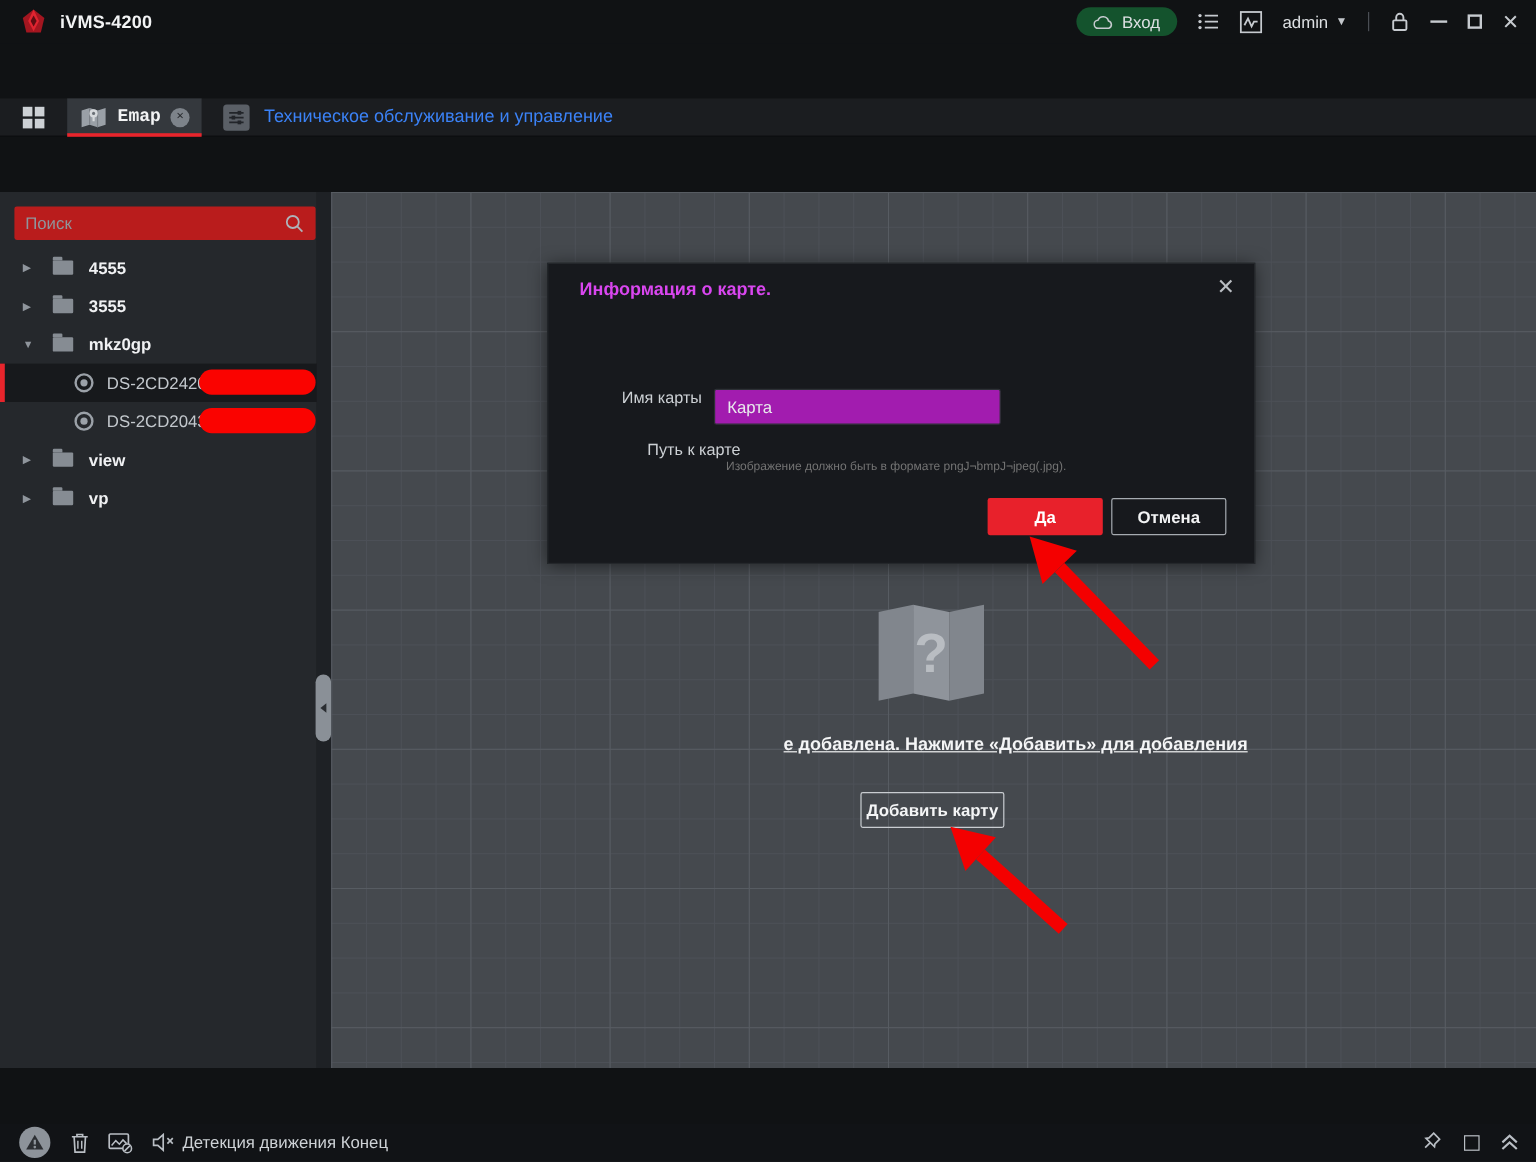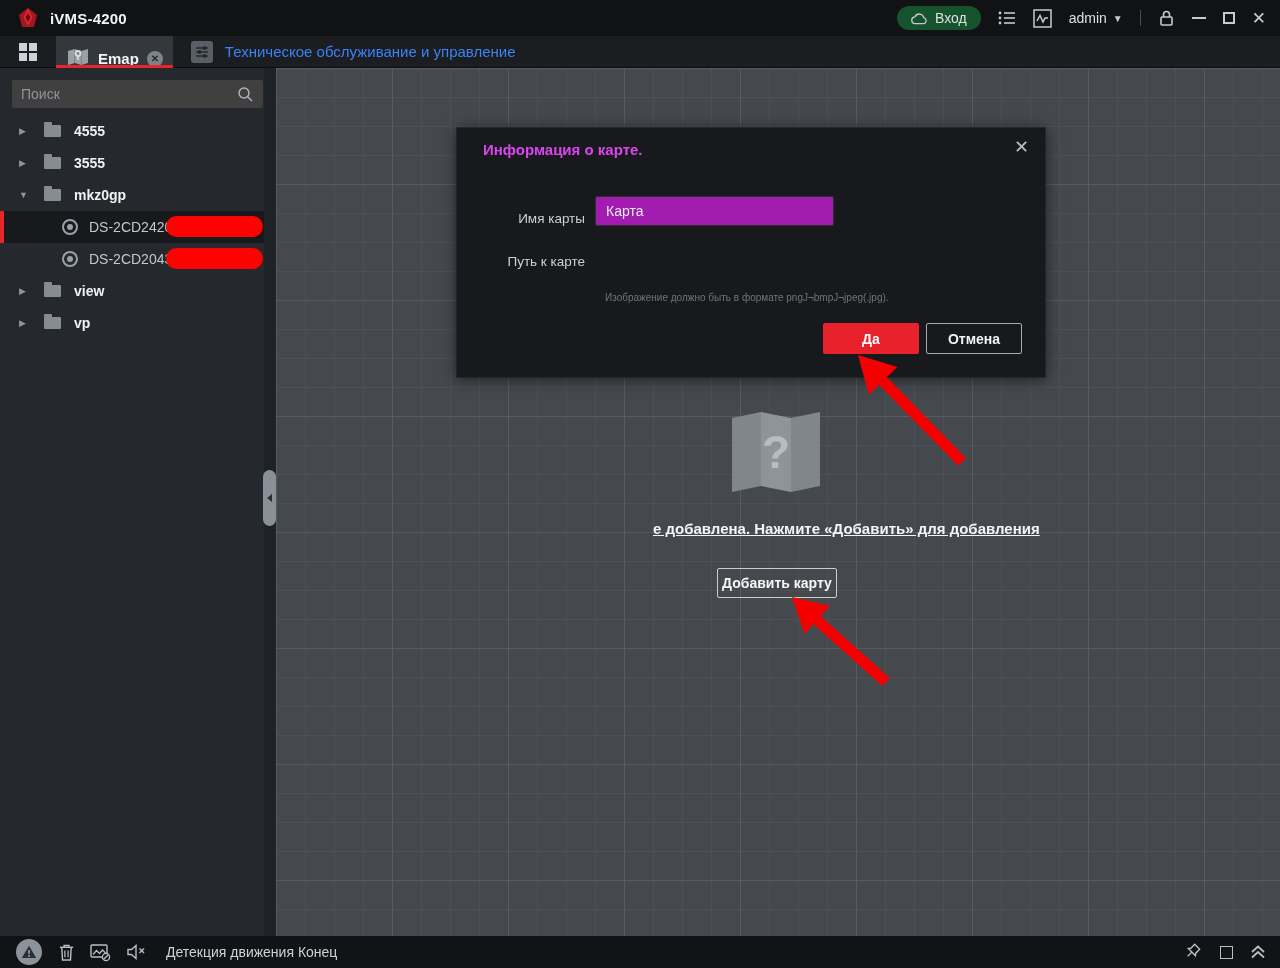--- a/index.html
+++ b/index.html
@@ -1,50 +1,50 @@
 <!DOCTYPE html>
 <html><head>
 <meta charset="utf-8">
 <style>
   * { margin:0; padding:0; box-sizing:border-box; }
   html,body { width:1280px; height:968px; overflow:hidden; background:#101214;
     font-family:"Liberation Sans", sans-serif; }
-  .app { width:1280px; height:968px; display:flex; flex-direction:column; }
+  .app { width:1280px; height:968px; display:flex; flex-direction:column;gap:46px; }
 
   
   .titlebar { height:36px; background:#101214; display:flex; align-items:center; padding:0 14px 0 16px; flex:none; }
   .logo { width:24px; height:24px; margin-right:10px; }
   .app-title { color:#f2f3f4; font-size:15px; font-weight:bold; letter-spacing:.2px; }
   .tb-right { margin-left:auto; display:flex; align-items:center; gap:17px; }
   .login-pill { height:24px; border-radius:12px; background:#14532d; display:flex; align-items:center; gap:7px; padding:0 14px; color:#dde0e3; font-size:14px; cursor:default; }
   .tb-icon { display:flex; align-items:center; justify-content:center; }
   .user { display:flex; align-items:center; gap:6px; color:#dde0e3; font-size:14px; }
   .caret-down { font-size:10px; color:#c3c7cc; }
   .tb-sep { width:1px; height:16px; background:#4a4e54; }
   .win-min { width:14px; height:2px; background:#c6cacf; }
   .win-max { width:12px; height:12px; border:2px solid #c6cacf; }
   .win-close { color:#c6cacf; font-size:17px; line-height:1; }
 
   
   .tabbar { height:32px; background:#1b1d20; display:flex; align-items:stretch; flex:none; border-bottom:1px solid #0b0c0e; }
   .grid-btn { width:56px; display:flex; align-items:center; justify-content:center; }
-  .tab { display:flex; align-items:flex-end; gap:8px; padding:0 10px; position:relative; }
+  .tab { display:flex; align-items:center; gap:8px; padding:0 10px; position:relative;font-family:Liberation Mono, monospace; }
   .tab.active { background:#34383d; }
   .tab.active::after { content:""; position:absolute; left:0; right:0; bottom:-1px; height:3px; background:#e8252c; }
   .tab-label { color:#f2f3f4; font-size:15px; font-weight:bold; }
   .tab-close { width:16px; height:16px; border-radius:50%; background:#7d838a; color:#26292d; font-size:10px; font-weight:bold; display:flex; align-items:center; justify-content:center; line-height:1; }
   .tab2 { display:flex; align-items:center; gap:12px; padding:0 10px; margin-left:8px; }
   .tab2-label { color:#3b82f6; font-size:15px; }
   .mt-icon { width:22px; height:22px; background:#5a5f66; border-radius:3px; display:flex; align-items:center; justify-content:center; }
 
   
   .main { flex:1; display:flex; min-height:0; }
 
   .sidebar { width:264px; background:#25282c; position:relative; flex:none; }
-  .search-box { position:absolute; left:12px; right:1px; top:12px; height:28px; background:#404040; border-radius:2px; display:flex; align-items:center; padding:0 9px; }
+  .search-box { position:absolute; left:12px; right:1px; top:12px; height:28px; background:#b91c1c; border-radius:2px; display:flex; align-items:center; padding:0 9px; }
   .search-box input { flex:1; background:transparent; border:none; outline:none; color:#d7dade; font-size:14px; font-family:inherit; }
   .search-box input::placeholder { color:#8f959c; }
   .tree { position:absolute; left:0; right:0; top:47px; }
   .tree-row { height:32px; display:flex; align-items:center; position:relative; cursor:default; }
   .tree-row.folder { padding-left:19px; }
   .tree-row.camera { padding-left:62px; }
   .tree-row.selected { background:#17191c; }
   .tree-row.selected::before { content:""; position:absolute; left:0; top:0; bottom:0; width:4px; background:#e8252c; }
   .caret { width:14px; font-size:9px; color:#8f959c; }
   .folder-icon { width:17px; height:12px; background:#868c93; border-radius:1px; position:relative; margin-left:11px; }
@@ -68,39 +68,39 @@
     background-size:116px 116px, 116px 116px, 29px 29px, 29px 29px; }
 
   .placeholder-icon { position:absolute; left:456px; top:342px; }
   .empty-text { position:absolute; left:377px; top:452px; color:#f4f5f6; font-size:15px; font-weight:bold; white-space:nowrap;text-decoration:underline; }
   .add-map-btn { position:absolute; left:441px; top:500px; width:120px; height:30px; background:transparent; border:1px solid #c9cdd1; border-radius:2px; color:#f4f5f6; font-size:14px; font-weight:bold; font-family:inherit; }
 
   
   .dialog { position:absolute; left:180px; top:59px; width:590px; height:251px; background:#17191d; border:1px solid #24272b; box-shadow:0 2px 14px rgba(0,0,0,.55); z-index:10; }
   .dlg-title { position:absolute; left:26px; top:13px; color:#d946ef; font-size:15px; font-weight:bold; }
   .dlg-close { position:absolute; right:16px; top:10px; color:#b9bdc2; font-size:18px; line-height:1; }
-  .dlg-row { position:absolute; left:0; height:30px; display:flex; align-items:flex-end; }
-  .dlg-row.r1 { top:68px; } .dlg-row.r2 { top:111px; }
+  .dlg-row { position:absolute; left:0; height:30px; display:flex; align-items:flex-start;margin-top:36px; }
+  .dlg-row.r1 { top:68px; } .dlg-row.r2 { top:111px;padding-left:32px; }
   .dlg-label { width:138px; text-align:right; padding-right:10px; color:#ccd0d4; font-size:13.5px; }
   .dlg-input-wrap { position:relative; width:239px; height:30px; }
   .dlg-input { width:239px; height:30px; background:#a21caf; border:1px solid #2d3136; border-radius:2px; color:#e8eaec; font-size:14px; padding:0 10px; font-family:inherit; outline:none; }
   .browse-btn { position:absolute; right:3px; top:3px; width:26px; height:24px; background:#3a3e44; border:none; border-radius:2px; color:#cfd3d7; font-size:8px; letter-spacing:1px; }
   .dlg-hint { position:absolute; left:148px; top:148px; color:#737373; font-size:10px;margin-top:16px; }
   .dlg-btn { position:absolute; top:195px; width:96px; height:31px; border-radius:2px; font-size:14px; font-weight:bold; font-family:inherit; }
   .btn-ok { left:366px; background:#e8212b; border:none; color:#ffffff; }
   .btn-cancel { left:469px; background:#17191d; border:1px solid #a6abb1; color:#f2f3f4; }
 
   .arrows { position:absolute; inset:0; z-index:20; pointer-events:none; }
 
   
   .statusbar { height:32px; background:#111316; display:flex; align-items:center; padding:0 14px 0 16px; flex:none; gap:0; }
   .sb-icon { display:flex; align-items:center; justify-content:center; }
   .alarm-circle { width:26px; height:26px; border-radius:50%; background:#8d939a; margin-right:16px; }
   .sb-gap { margin-right:15px; }
-  .sb-text { color:#ced2d6; font-size:14px; margin-left:20px; }
+  .sb-text { color:#ced2d6; font-size:14px; margin-left:6px; }
   .sb-right { margin-left:auto; display:flex; align-items:center; gap:17px; }
 </style>
 </head>
 <body>
 
 <div class="app">
 
   <div class="titlebar">
     <svg class="logo" viewBox="0 0 24 24">
       <path d="M12 2 L21 9 L18 21 L6 21 L3 9 Z" fill="#a31620"></path>

